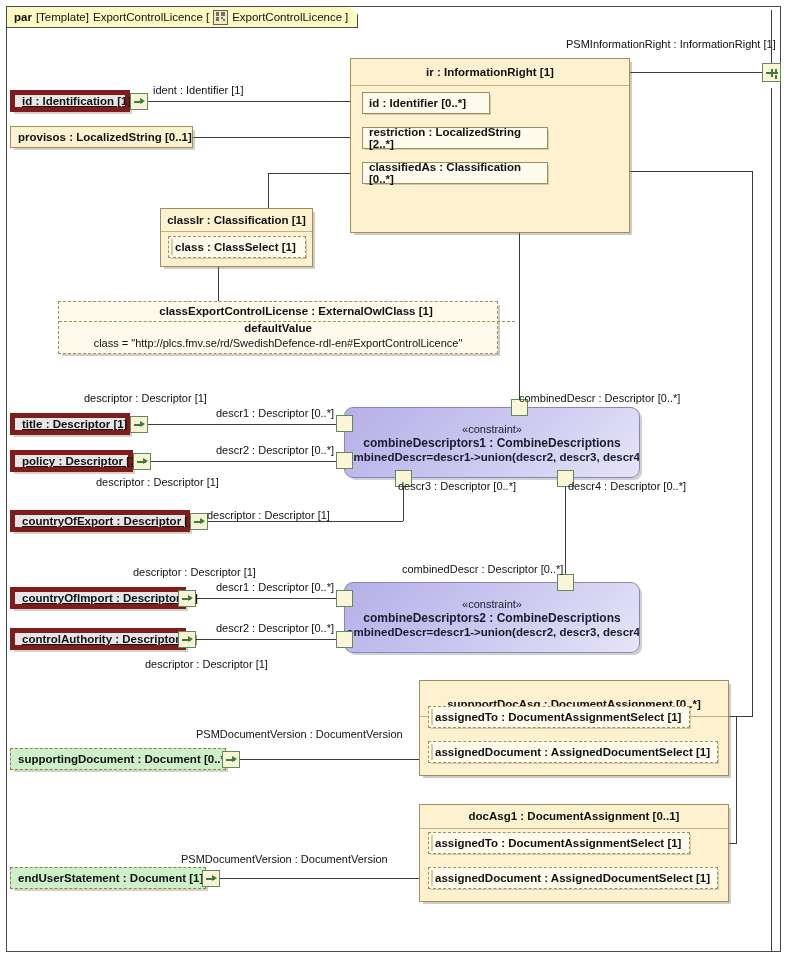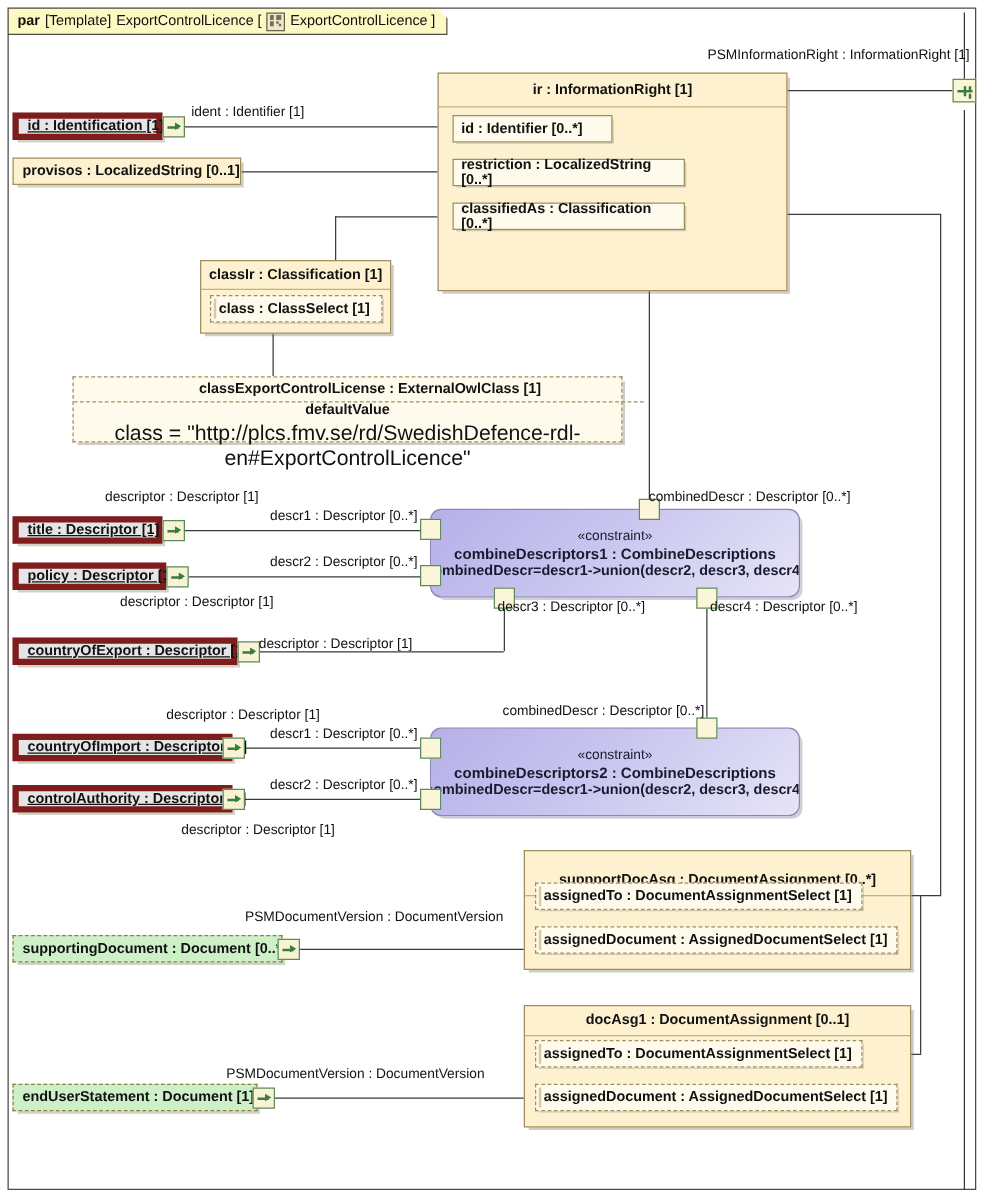--- a/index.html
+++ b/index.html
@@ -146,21 +146,21 @@
 
   <div class="ln lnh" style="left:238px;top:759px;width:190px;"></div>
 
   <div class="ln lnh" style="left:218px;top:878px;width:212px;"></div>
 
   <div class="blk blk-yellow" style="left:350px;top:58px;width:280px;height:175px;">
     <div class="blk-title" style="position:absolute;left:0;top:0;width:100%;height:26px;
          display:flex;align-items:center;justify-content:center;border-bottom:1px solid #c3b27d;">ir : InformationRight [1]</div>
   </div>
   <div class="prop prop-solid" style="left:362px;top:92px;width:128px;height:22px;">id : Identifier [0..*]</div>
-  <div class="prop prop-solid" style="left:362px;top:127px;width:186px;height:22px;">restriction : LocalizedString [0..*]</div>
+  <div class="prop prop-solid" style="left:362px;top:127px;width:186px;height:22px;">restriction : LocalizedString [2..*]</div>
   <div class="prop prop-solid" style="left:362px;top:162px;width:186px;height:22px;">classifiedAs : Classification [0..*]</div>
 
   <div class="lbl" style="left:566px;top:38px;">PSMInformationRight : InformationRight [1]</div>
   <div class="pin-plus" style="left:762px;top:63px;">
       <em></em>
       <b></b>
     </div>
 
   <div class="vbox blk-green" style="left:10px;top:90px;width:120px;height:22px;">id : Identification [1]</div>
   <div class="pin-arrow" style="left:130px;top:93px;"></div>
@@ -171,21 +171,21 @@
   <div class="blk blk-yellow" style="left:160px;top:208px;width:153px;height:59px;">
     <div class="blk-title" style="position:absolute;left:0;top:0;width:100%;height:22px;
          display:flex;align-items:center;justify-content:center;border-bottom:1px solid #c3b27d;">classIr : Classification [1]</div>
   </div>
   <div class="prop prop-dash" style="left:168px;top:236px;width:138px;height:22px;">class : ClassSelect [1]</div>
 
   <div class="blk blk-dash" style="left:58px;top:301px;width:440px;height:53px;">
     <div class="blk-title" style="position:absolute;left:0;top:0;width:100%;height:19px;
          display:flex;align-items:center;justify-content:center;border-bottom:1px dashed #a08f5e;padding-left:18px;">classExportControlLicense : ExternalOwlClass [1]</div>
     <div style="position:absolute;left:0;top:20px;width:100%;text-align:center;font-weight:bold;font-size:11.5px;">defaultValue</div>
-    <div style="position:absolute;left:0;top:35px;width:100%;text-align:center;font-size:17px;">class = "http://plcs.fmv.se/rd/SwedishDefence-rdl-en#ExportControlLicence"</div>
+    <div style="position:absolute;left:0;top:35px;width:100%;text-align:center;font-size:11px;">class = "http://plcs.fmv.se/rd/SwedishDefence-rdl-en#ExportControlLicence"</div>
   </div>
 
   <div class="cbox" style="left:344px;top:407px;width:296px;height:71px;">
     <div class="stereo">«constraint»</div>
     <div class="cname">combineDescriptors1 : CombineDescriptions</div>
     <div class="cexpr">{combinedDescr=descr1-&gt;union(descr2, descr3, descr4)}</div>
   </div>
   <div class="pin" style="left:336px;top:415px;"></div>
   <div class="pin" style="left:336px;top:452px;"></div>
   <div class="pin" style="left:395px;top:470px;"></div>

